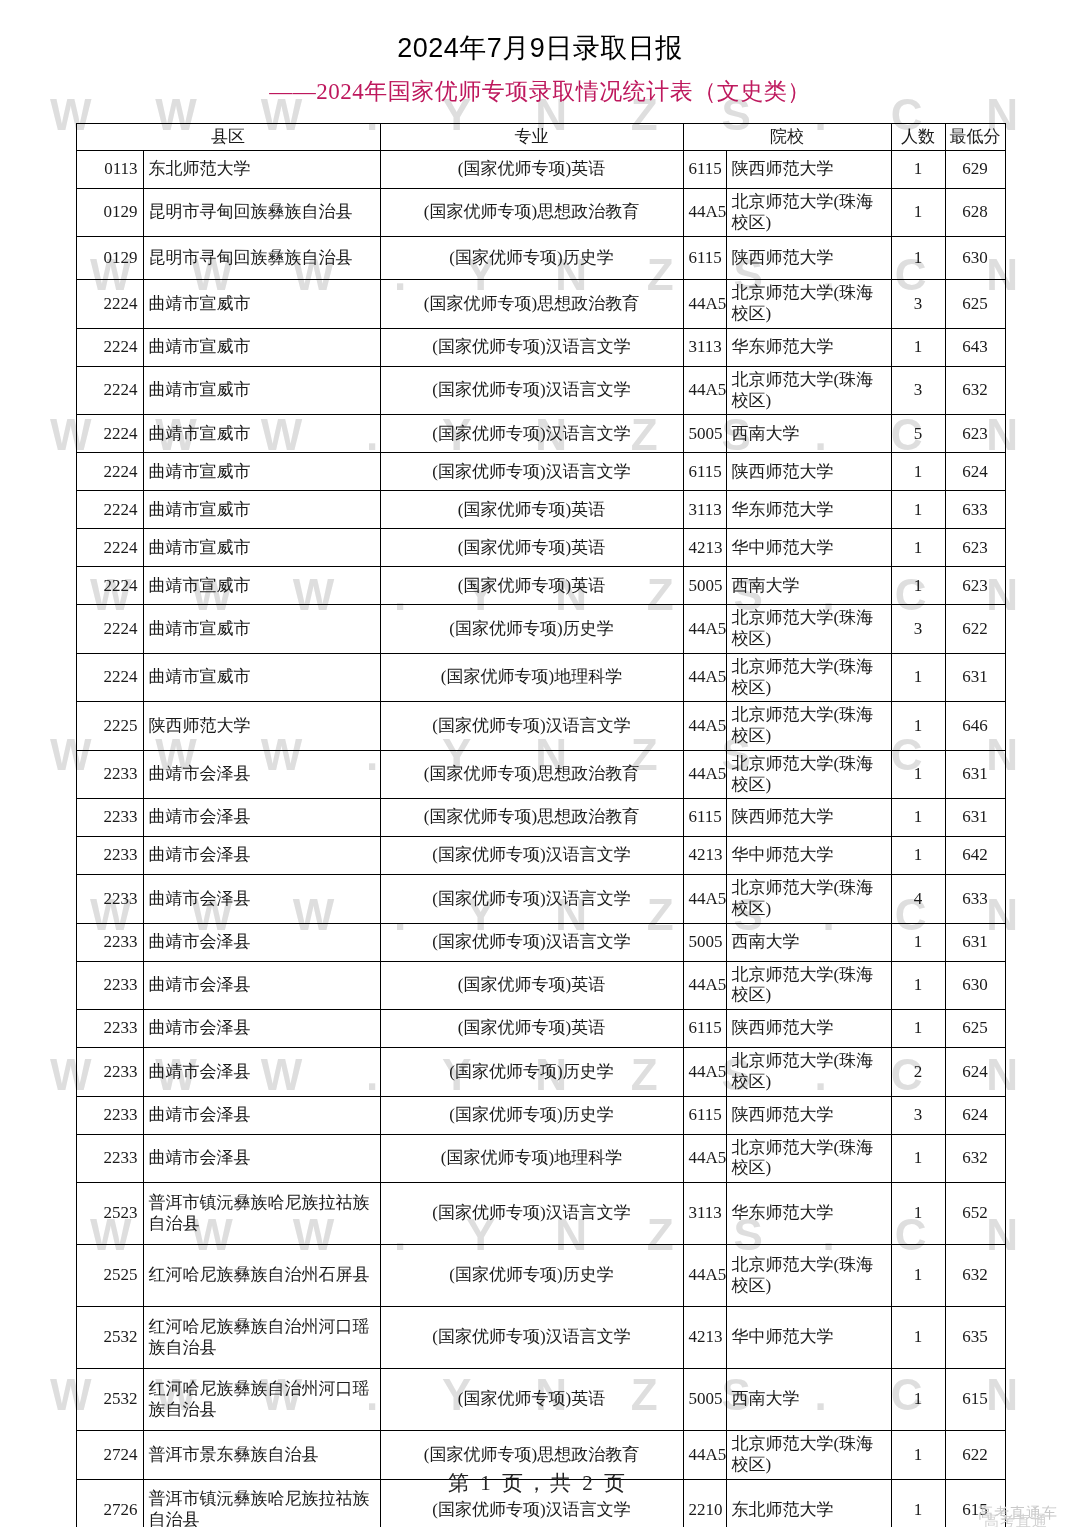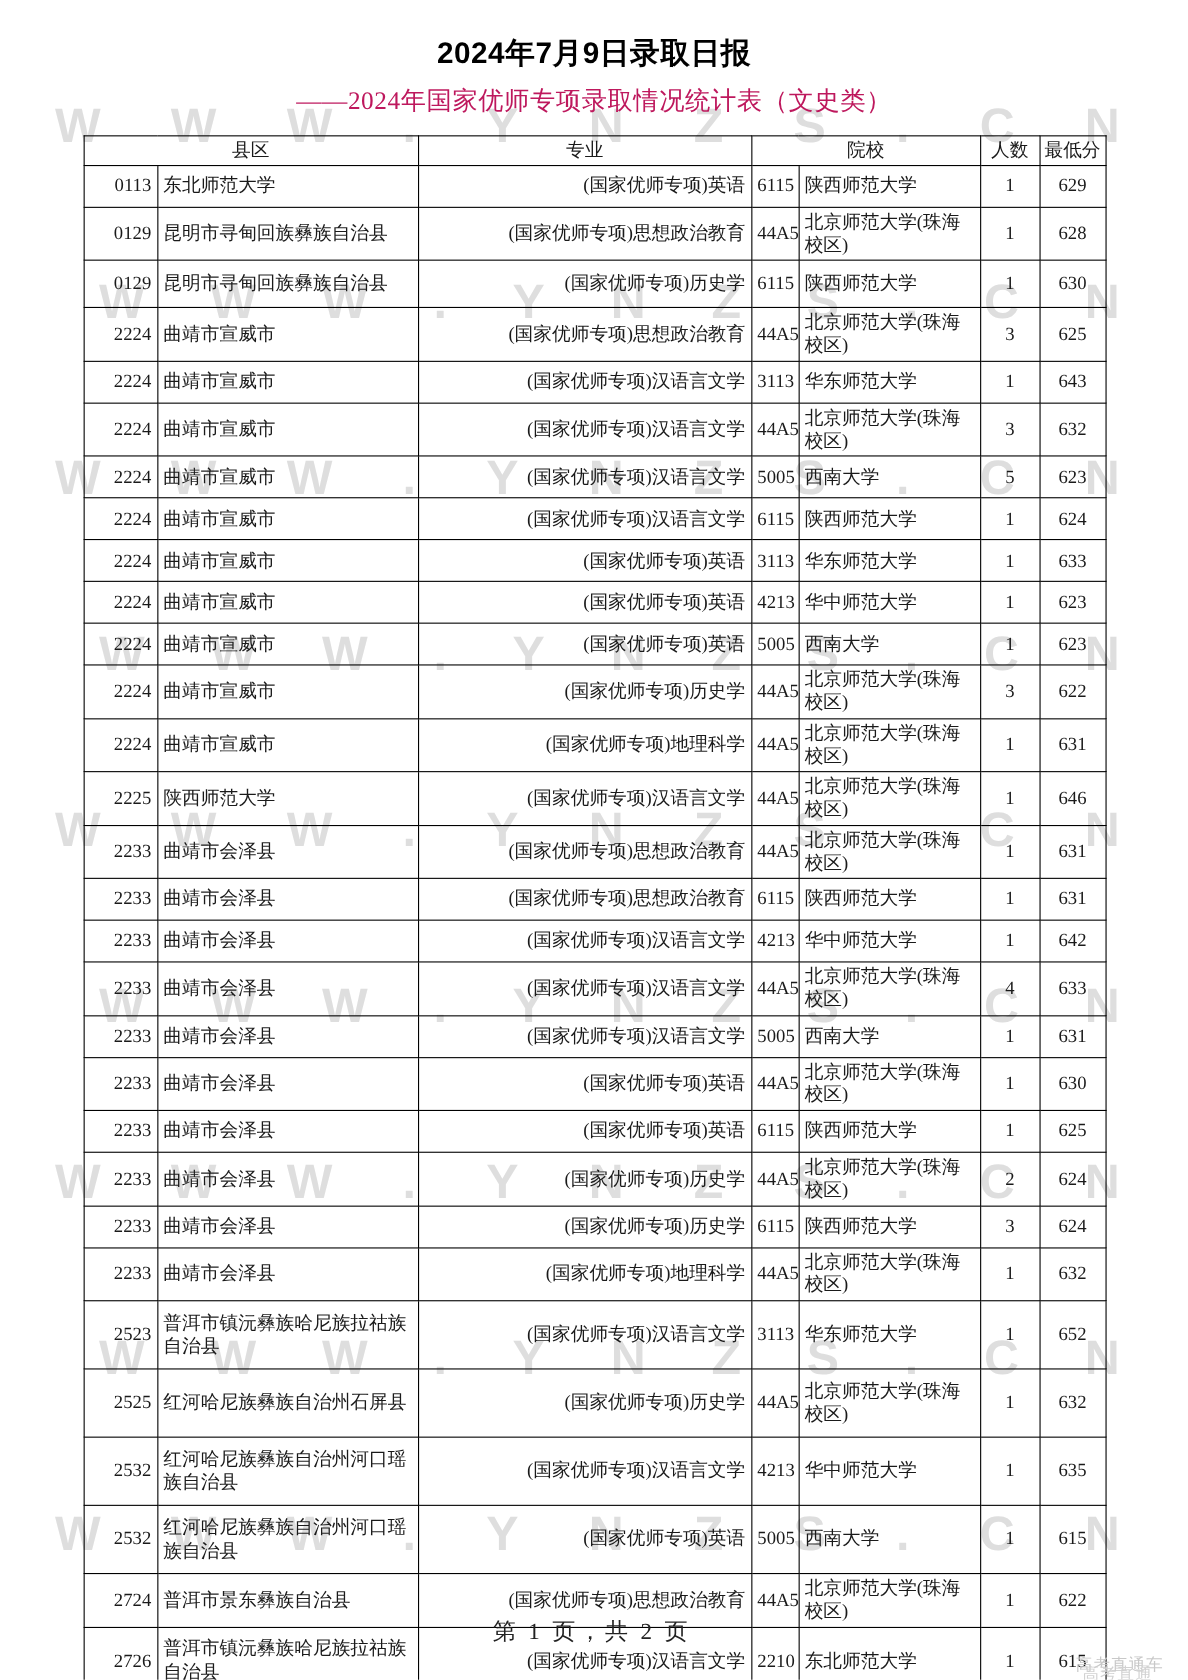--- a/index.html
+++ b/index.html
@@ -46,21 +46,21 @@
     position: relative;
     z-index: 2;
     width: 1080px;
     height: 1527px;
     padding: 0;
   }
 
   #title-block { text-align: center; padding-top: 30px; }
   #doc-title {
     font-size: 27px;
-    font-weight: 700;
+    font-weight: 400;
     letter-spacing: .5px;
     font-family: "Liberation Sans", sans-serif;
     color: #000;
   }
   #doc-subtitle {
     font-size: 23px;
     margin-top: 10px;
     font-family: "Liberation Serif", serif;
     color: #be185d;
     letter-spacing: .5px;
@@ -96,21 +96,21 @@
   col.c-code   { width: 67px; }
   col.c-county { width: 237px; }
   col.c-major  { width: 303px; }
   col.c-scode  { width: 43px; }
   col.c-school { width: 165px; }
   col.c-num    { width: 54px; }
   col.c-score  { width: 60px; }
 
   td.code   { text-align: right; }
   td.county { text-align: left;  padding-left: 8px; }
-  td.major  { text-align: right;  padding-left: 8px; }
+  td.major  { text-align: center;  padding-left: 8px; }
   td.scode  { text-align: center; font-size: 16px; }
   td.school { text-align: left;  padding-left: 5px; margin-left: 17px; }
   td.num    { text-align: center; }
   td.score  { text-align: center; margin-left: 16px; }
 
   tr.r1 td { height: 38px; }
   tr.r2 td { height: 43px; }
   tr.r3 td { height: 62px; }
 
   

